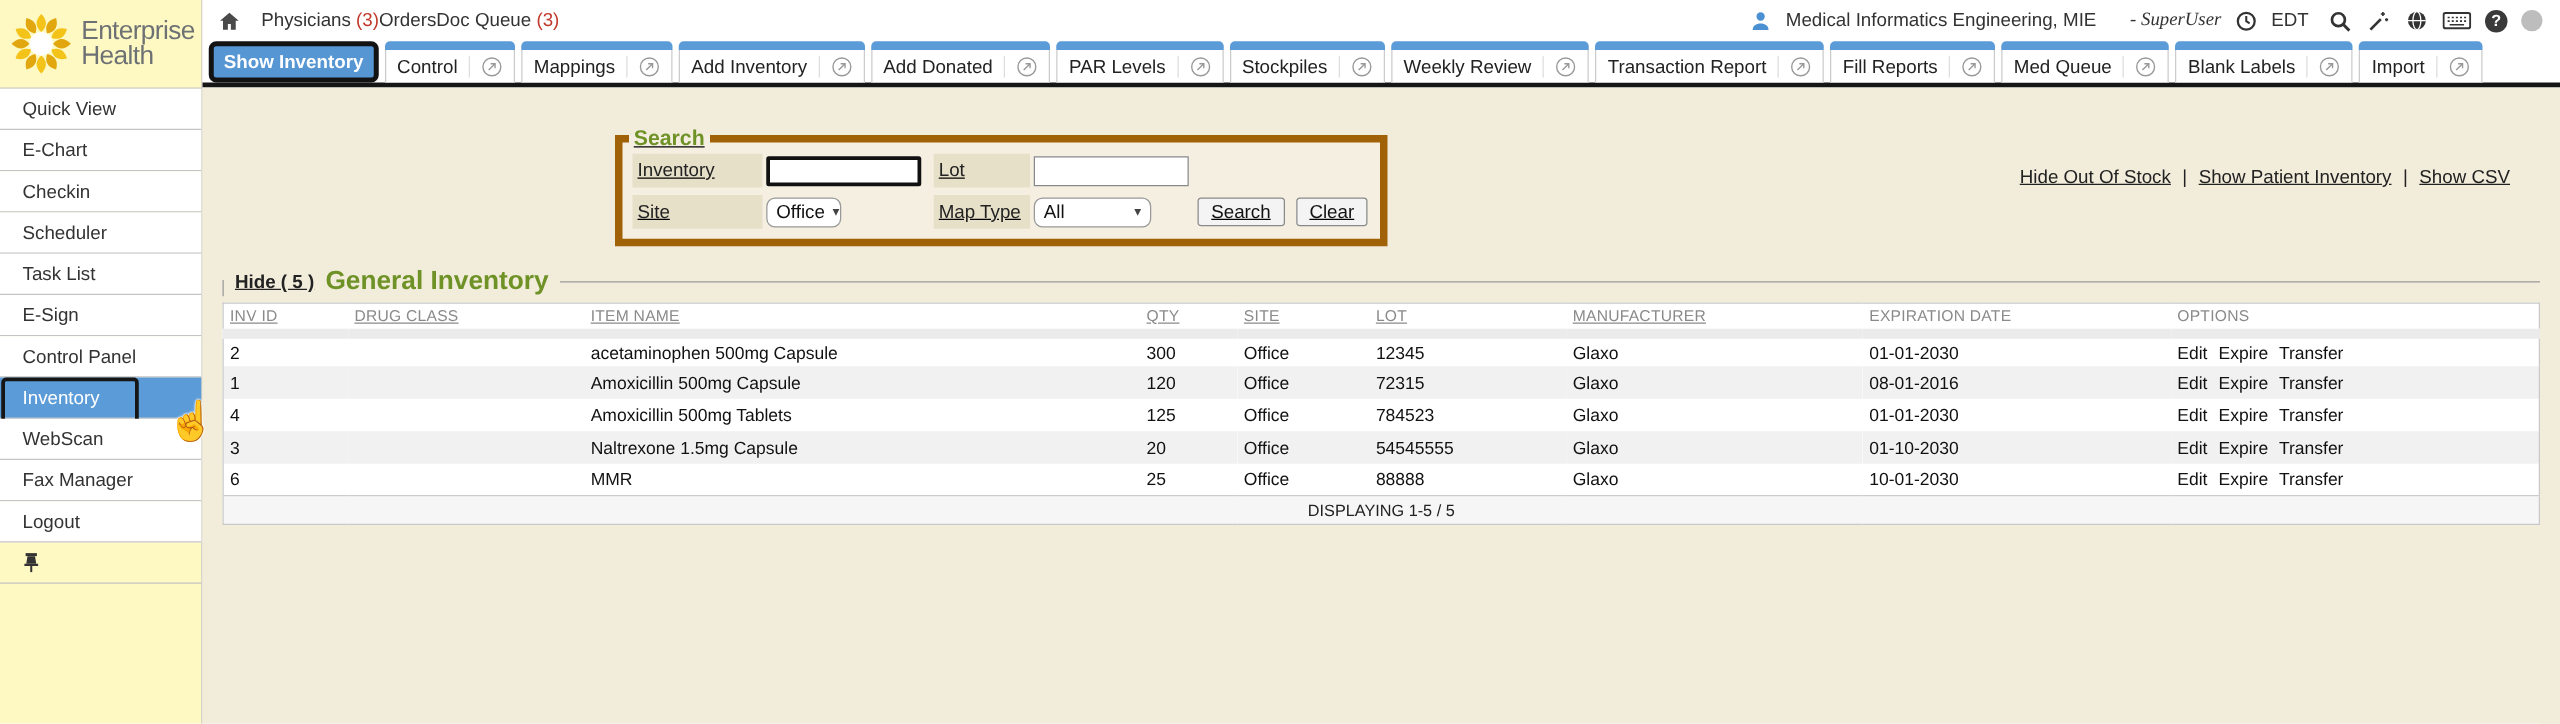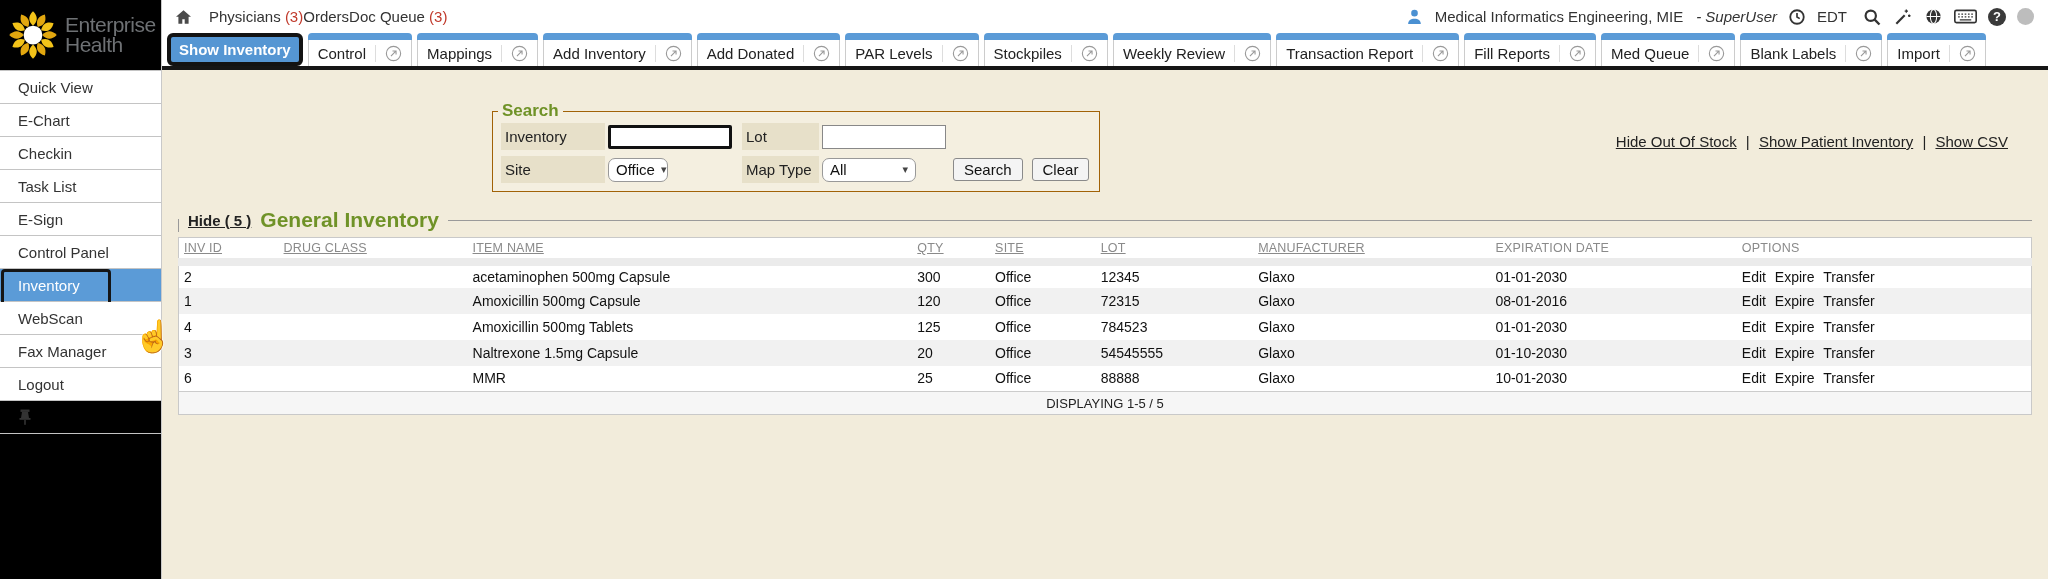--- a/index.html
+++ b/index.html
@@ -5,54 +5,54 @@
   * { box-sizing: border-box; }
   html,body { margin:0; padding:0; }
   body {
     width:2048px; height:579px; overflow:hidden;
     font-family:"Liberation Sans", sans-serif;
     background:#ffffff; position:relative;
   }
   .app { display:flex; width:2048px; height:579px; }
 
   
-  .left { flex:0 0 162px; width:162px; background:#000000; border-right:1px solid #c9c9c9; display:flex; flex-direction:column; }
+  .left { flex:0 0 162px; width:162px; background:#fef9c3; border-right:1px solid #c9c9c9; display:flex; flex-direction:column; }
   .logo { height:70px; display:flex; align-items:center; gap:7px; padding-left:8px; }
   .logo-text { color:#6e7174; font-size:21px; line-height:0.95; letter-spacing:-0.5px; }
   .sidebar { list-style:none; margin:0; padding:0; border-top:1px solid #c4c4c4; }
   .side-item { position:relative; height:33px; line-height:33px; padding-left:18px; border-bottom:1px solid #c4c4c4; font-size:15px; color:#333; cursor:pointer; background:#fff; }
   .side-item.selected { background:#5b9bd7; color:#fff; }
   .side-item.selected::after { content:""; position:absolute; left:1px; top:0; width:104px; height:33px; border:3px solid #151515; border-radius:4px; }
   .pin-row { height:33px; border-bottom:1px solid #c4c4c4; display:flex; align-items:center; padding-left:18px; }
 
   
   .main { flex:1; display:flex; flex-direction:column; min-width:0; }
   .topbar { height:33px; background:#fff; display:flex; align-items:center; padding:0 14px 0 12px; font-size:15px; color:#333; }
   .topnav { display:flex; align-items:center; margin-left:16px; }
   .nav-item { cursor:pointer; white-space:nowrap; }
   .red { color:#c0392b; }
   .topbar-right { margin-left:auto; display:flex; align-items:center; gap:11px; }
-  .role { font-style:italic; margin-left:2px; }
+  .role { font-style:italic; margin-left:16px;font-family:Liberation Serif, serif; }
   .tz { margin-right:4px; }
   .icon { display:inline-flex; align-items:center; justify-content:center; }
   .help-badge { width:18px; height:18px; border-radius:50%; background:#3a3a3a; color:#fff; font-size:13px; font-weight:bold; display:inline-flex; align-items:center; justify-content:center; }
   .status-dot { width:17px; height:17px; border-radius:50%; background:#bdbdbd; display:inline-block; }
 
   
   .tabbar { height:37px; background:#fff; border-bottom:4px solid #161616; display:flex; align-items:flex-end; gap:5px; padding-left:5px; }
   .tab { display:flex; flex-direction:column; cursor:pointer; }
   .tab-strip { height:7px; background:#5b9bd7; border-radius:4px 4px 0 0; }
   .tab-body { background:#fff; border:1px solid #ccc; border-top:none; border-bottom:none; display:flex; align-items:center; height:26px; padding:0 9px; gap:9px; font-size:15px; color:#222; white-space:nowrap; }
   .popout { display:inline-flex; align-items:center; border-left:1px solid #ddd; padding-left:9px; }
   .tab.selected { height:33px; border:4px solid #131313; border-radius:6px; background:#5596d3; justify-content:center; }
   .tab.selected .tab-body { background:transparent; border:none; color:#fff; font-weight:bold; height:auto; padding:0 8px; }
 
   
   .content { flex:1; background:#f2ecdb; position:relative; padding-top:31px; }
-  fieldset.search { margin:0 0 16px 330px; width:568px; border:1px solid #a16207; background:#f4efe0; padding:2px 8px 8px 8px; }
+  fieldset.search { margin:0 0 16px 330px; width:568px; border:6px solid #a16207; background:#f4efe0; padding:2px 8px 8px 8px;text-decoration:underline; }
   fieldset.search legend { color:#6f9227; font-weight:bold; font-size:17px; padding:0 4px; margin-left:-3px; }
   .search-grid { display:grid; grid-template-columns:104px 131px 77px 128px 1fr; row-gap:6px; column-gap:3px; align-items:center; }
   .f-label { background:#e7e0c9; height:27px; line-height:27px; padding-left:4px; font-size:15px; color:#222; }
   input.text { height:24px; width:124px; border:1px solid #888; background:#fff; font-size:15px; padding:0 4px; }
   input.focused { border:3px solid #111; border-radius:2px; }
   .select { display:inline-flex; align-items:center; justify-content:space-between; border:1px solid #999; border-radius:7px; background:#fff; height:24px; padding:0 7px; font-size:15px; color:#111; cursor:pointer; gap:6px; }
   .select .chev { font-size:11px; color:#444; }
   .select.small { width:60px; }
   .select.wide  { width:94px; }
   .btns { display:flex; gap:9px; justify-content:flex-end; padding-right:2px; }
@@ -109,20 +109,21 @@
       </div>
     </div>
     <ul class="sidebar">
 
         <li class="side-item">Quick View</li>
 
         <li class="side-item">E-Chart</li>
 
         <li class="side-item">Checkin</li>
 
+        <li class="side-item">Scheduler</li>
 
         <li class="side-item">Task List</li>
 
         <li class="side-item">E-Sign</li>
 
         <li class="side-item">Control Panel</li>
 
         <li class="side-item selected">Inventory</li>
 
         <li class="side-item">WebScan</li>

